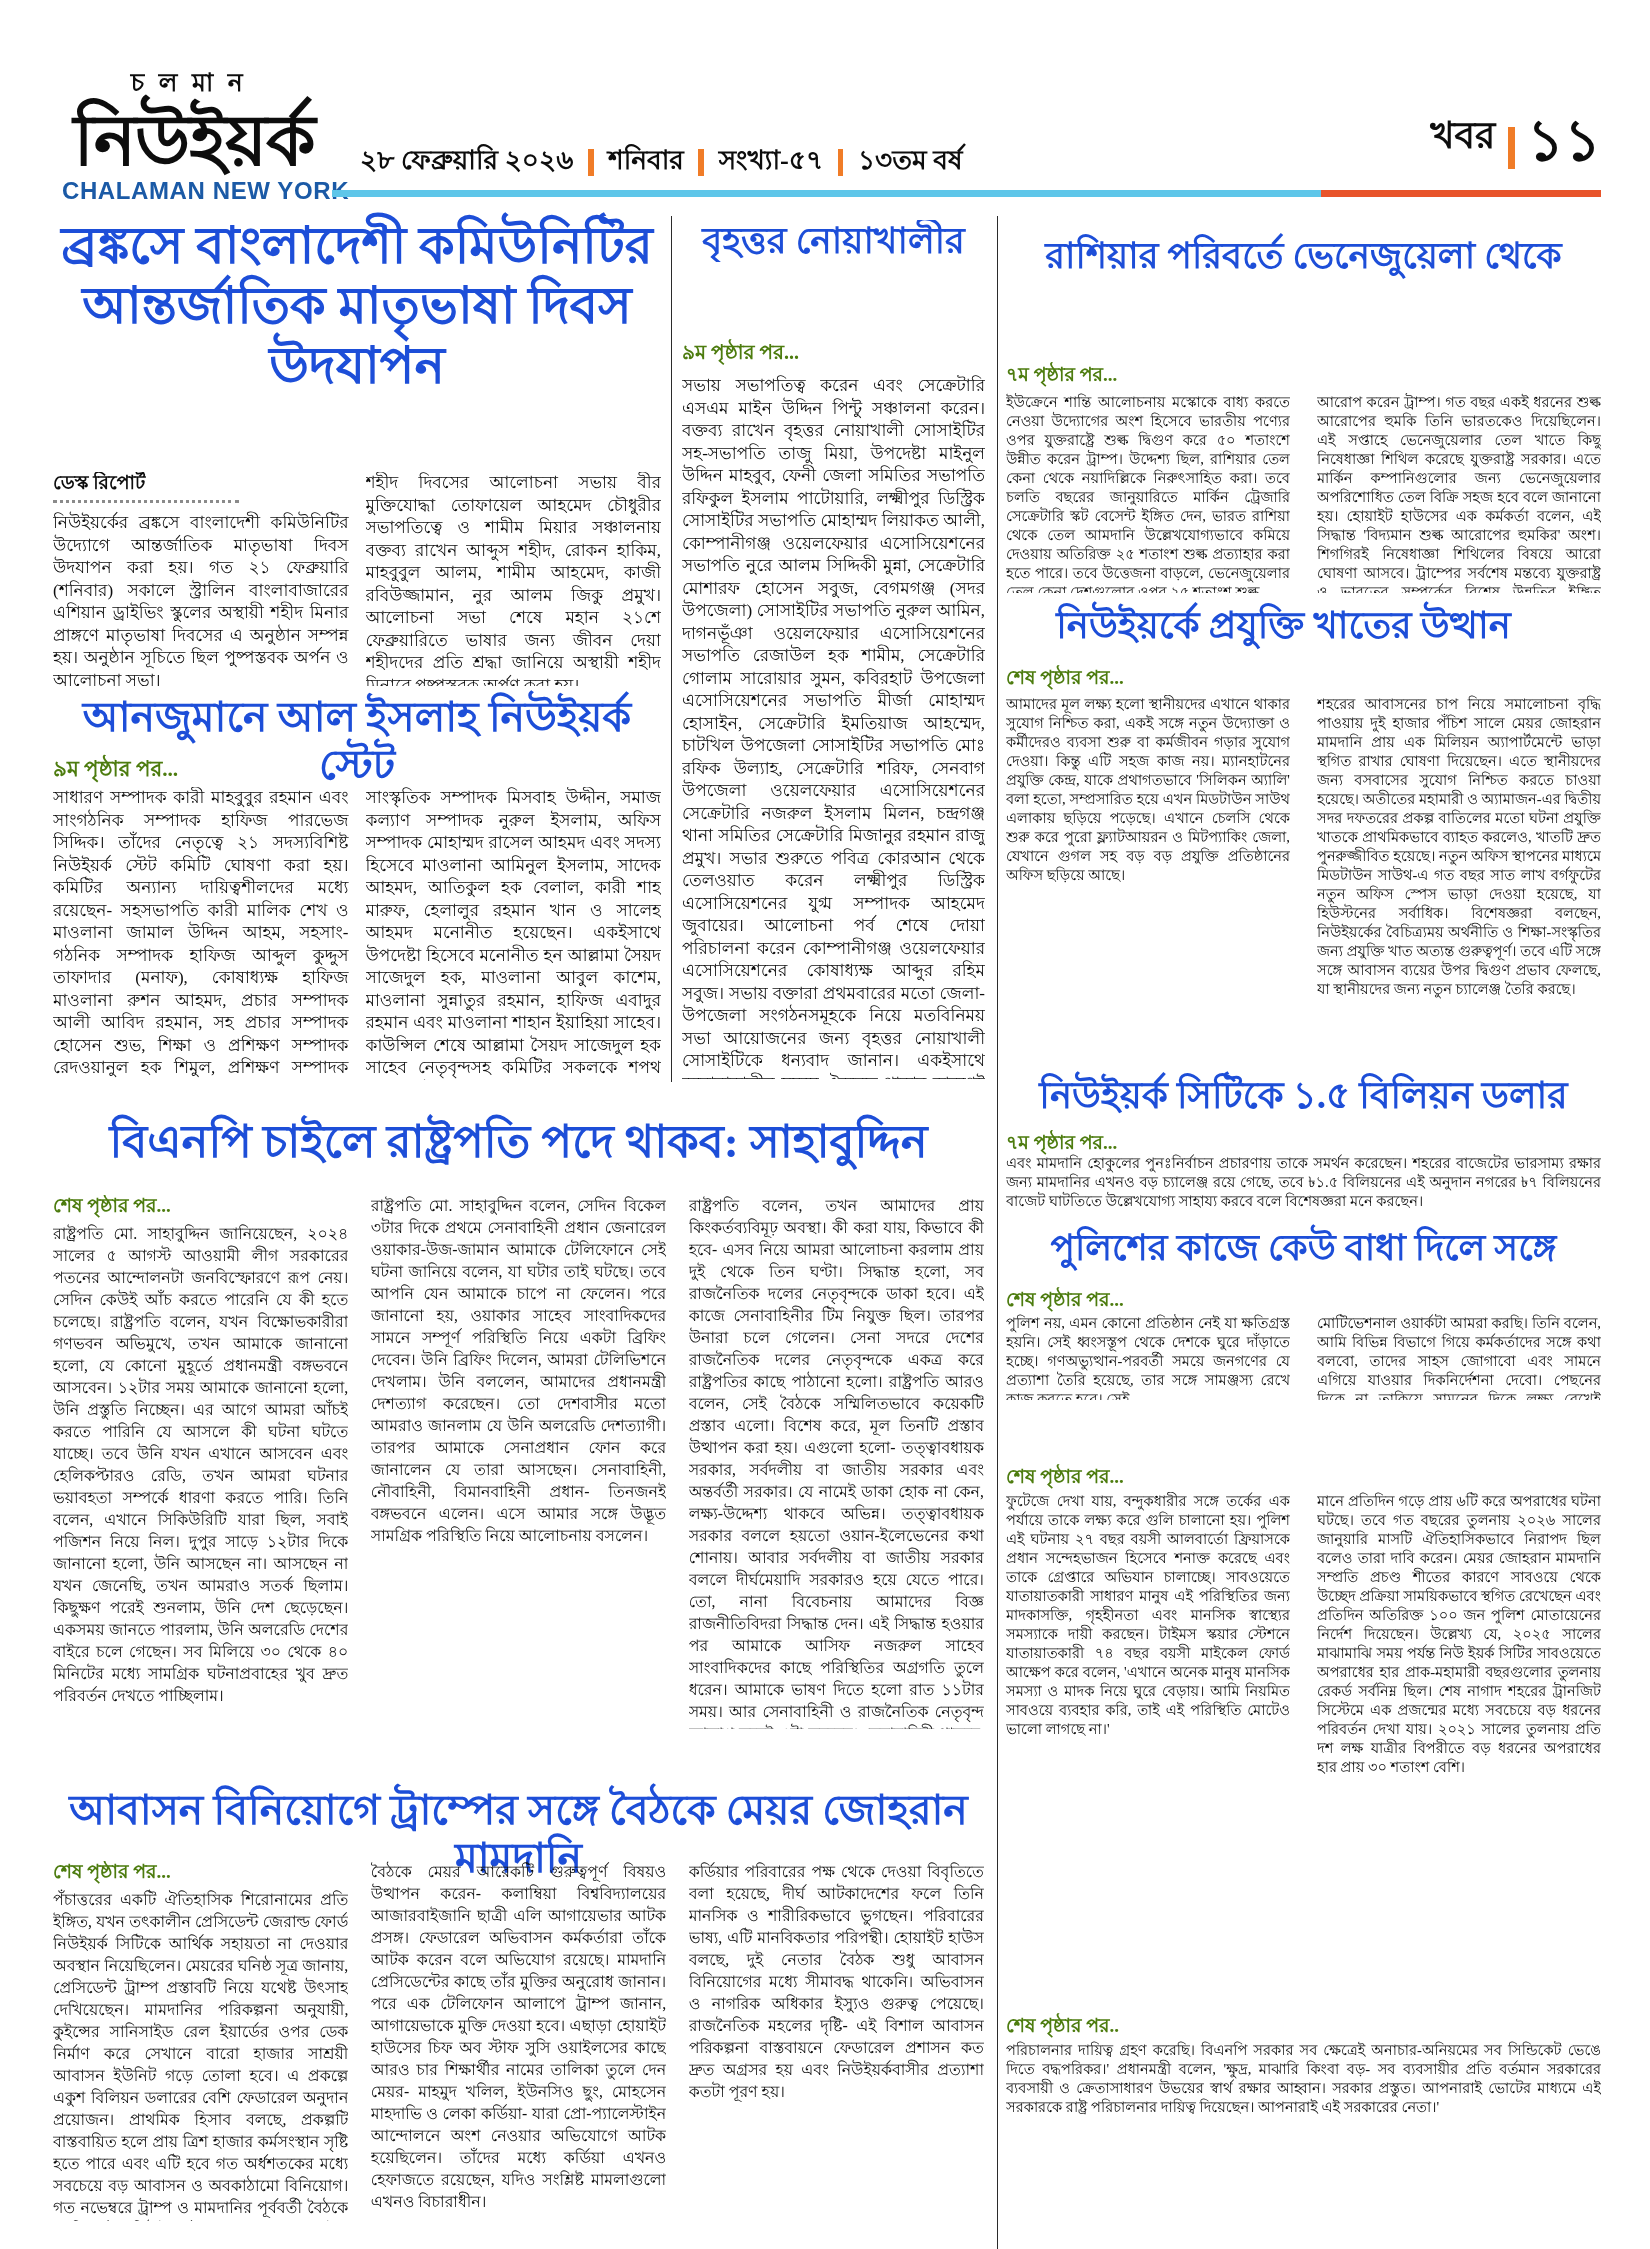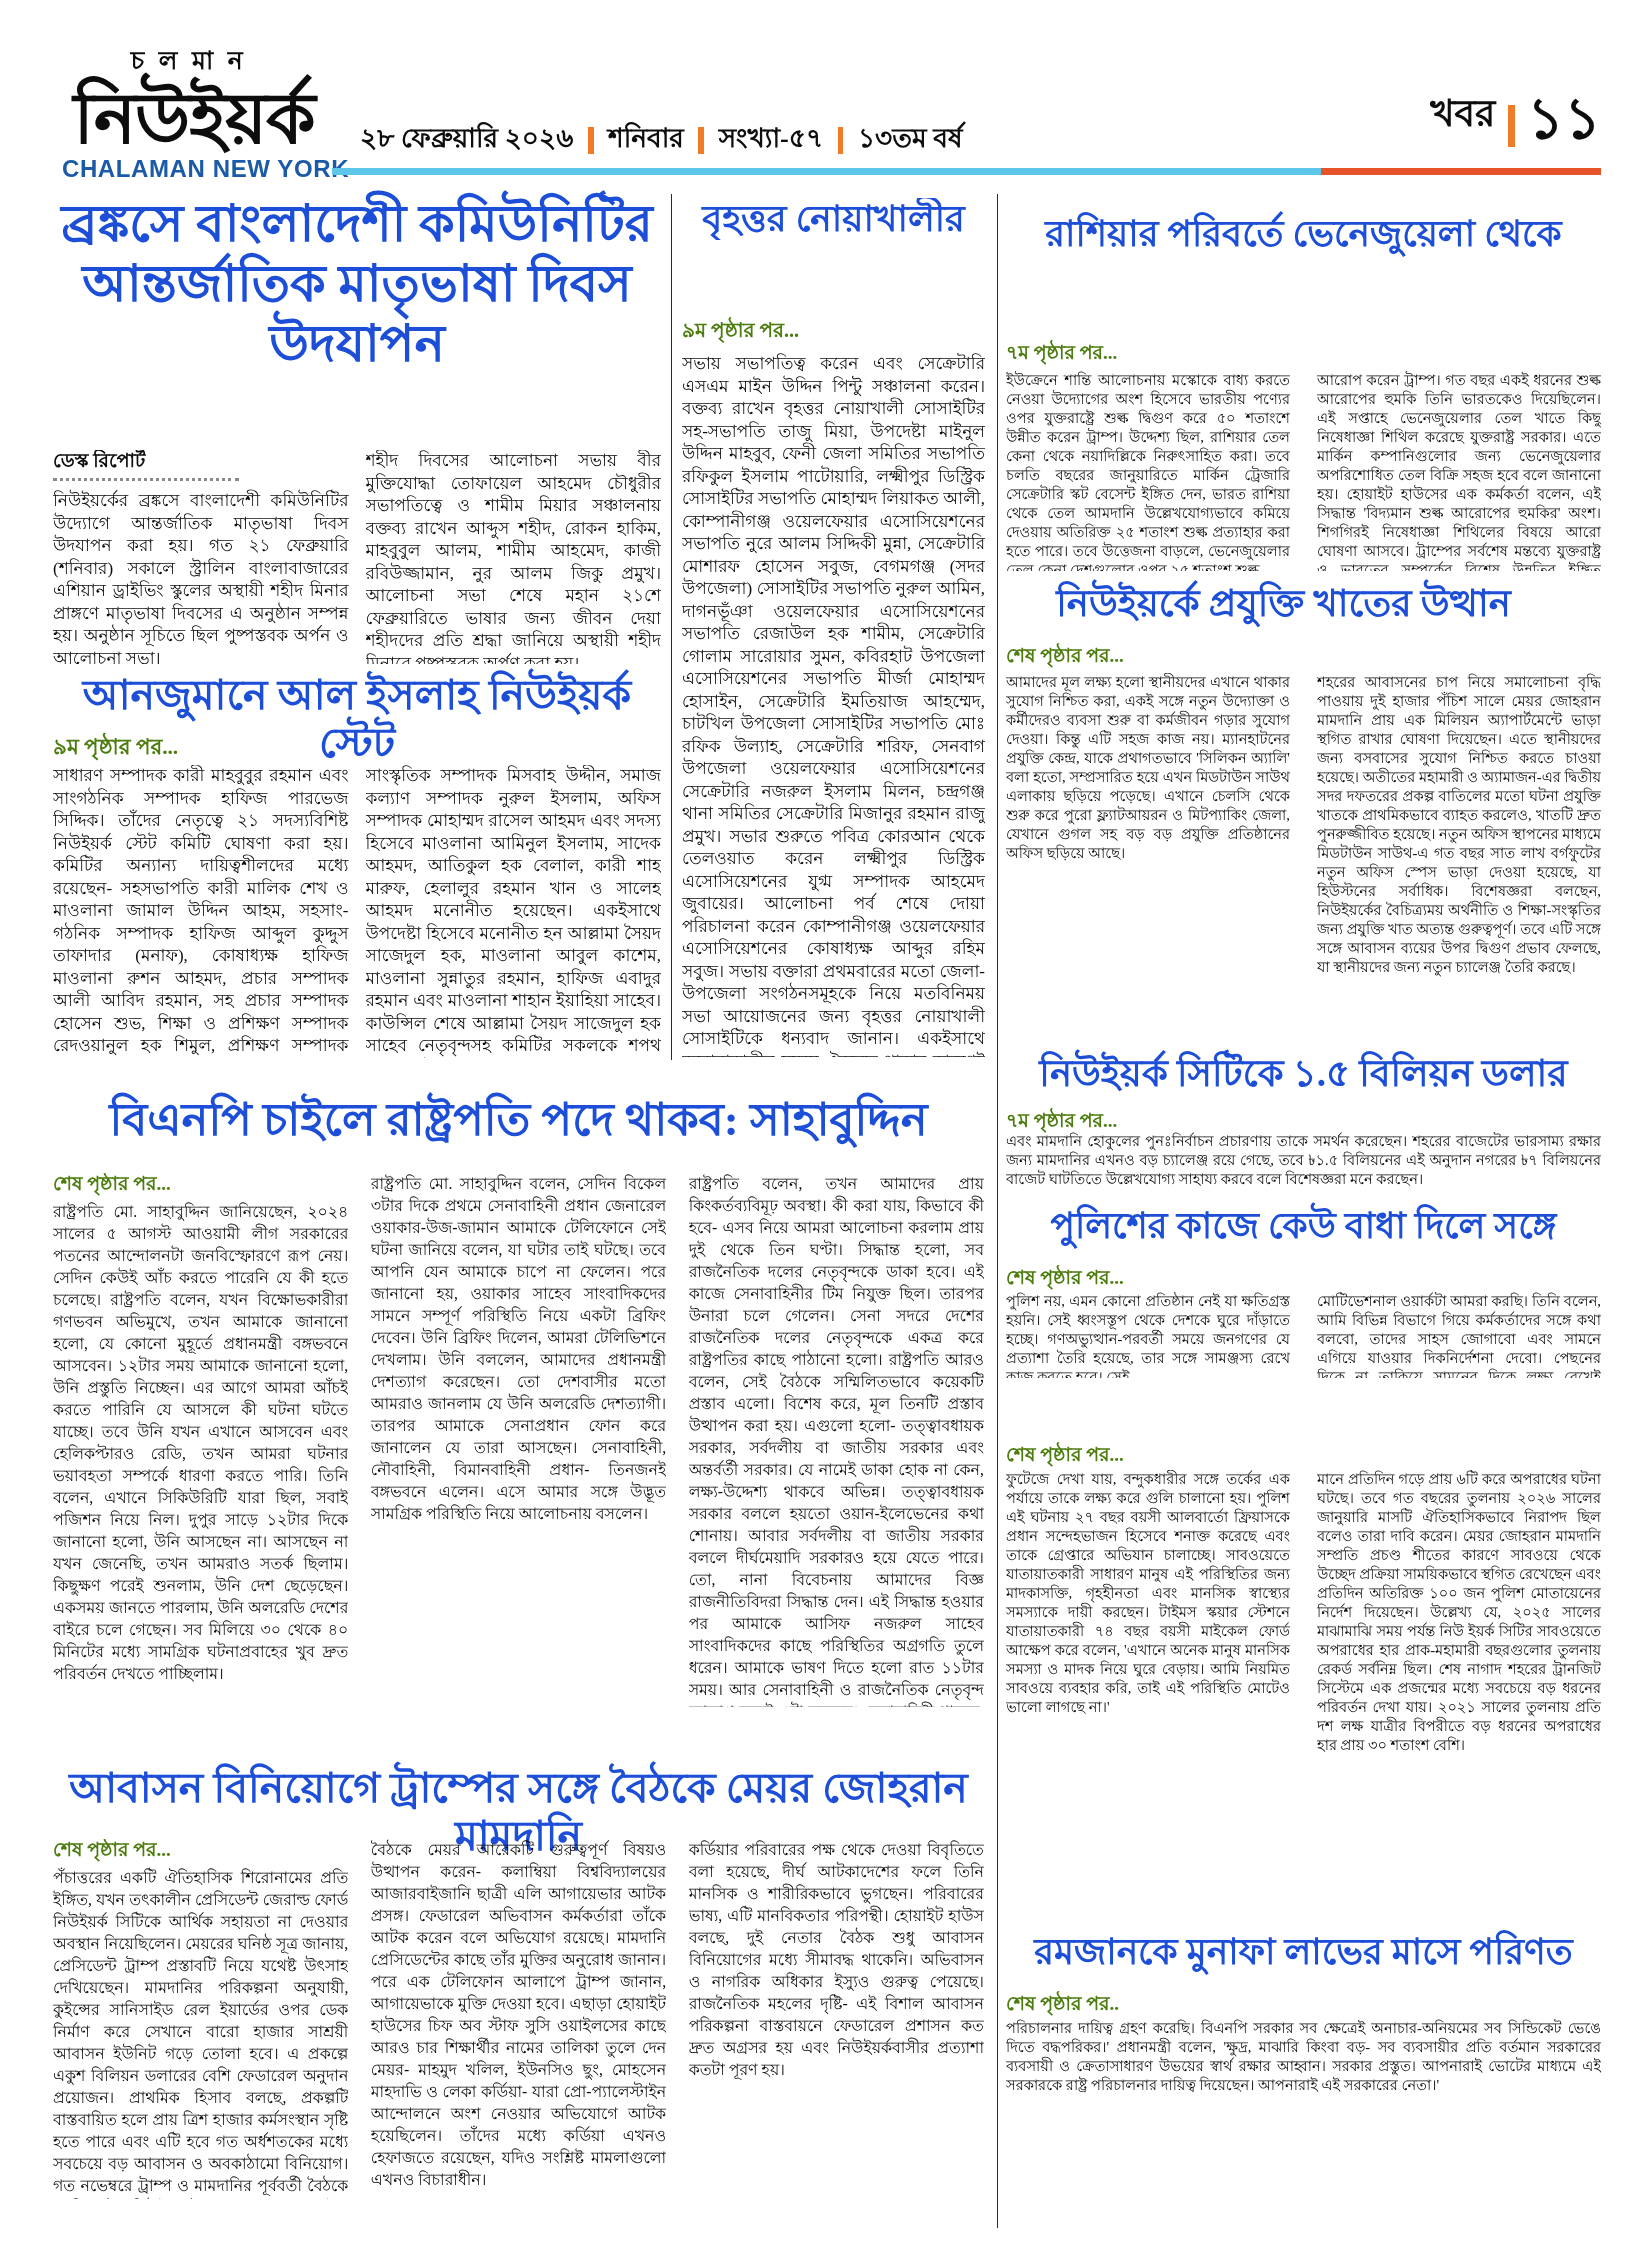--- a/index.html
+++ b/index.html
@@ -1,18 +1,18 @@
 <!DOCTYPE html>
 <html style="font-size:9px"><head>
 <meta charset="utf-8">
 <style>
   html,body{margin:0;padding:0;background:#e8e8e8;}
   .page{position:relative;width:1650px;height:2250px;background:#ffffff;
         font-family:"Liberation Serif",serif;color:#0d0d0d;overflow:hidden;margin:0 auto;}
-  .abs{position:absolute;}
+  .abs{position:absolute;margin-top:22px;}
   .center{text-align:center;}
   .headline{font-weight:900;color:#1d4ed8;line-height:1.18;letter-spacing:0;}
   .lead{font-weight:bold;font-size:19px;color:#4d7c0f;}
   .body-txt{text-align:justify;overflow:hidden;}
   .cols{display:flex;overflow:hidden;}
   .col{flex:1 1 0;overflow:hidden;text-align:justify;}
   .byline{font-weight:bold;font-size:19px;}
   .dots{width:186px;border-bottom:3.9px dotted #8a8a8a;margin:5.6px 0 9px 0;}
   .vrule{width:1.1px;background:#2b2b2b;}
   .hbar{height:7.3px;}
@@ -111,21 +111,20 @@
     <div class="col">পুলিশ নয়, এমন কোনো প্রতিষ্ঠান নেই যা ক্ষতিগ্রস্ত হয়নি। সেই ধ্বংসস্তূপ থেকে দেশকে ঘুরে দাঁড়াতে হচ্ছে। গণঅভ্যুত্থান-পরবর্তী সময়ে জনগণের যে প্রত্যাশা তৈরি হয়েছে, তার সঙ্গে সামঞ্জস্য রেখে কাজ করতে হবে। সেই</div>
     <div class="col">মোটিভেশনাল ওয়ার্কটা আমরা করছি। তিনি বলেন, আমি বিভিন্ন বিভাগে গিয়ে কর্মকর্তাদের সঙ্গে কথা বলবো, তাদের সাহস জোগাবো এবং সামনে এগিয়ে যাওয়ার দিকনির্দেশনা দেবো। পেছনের দিকে না তাকিয়ে সামনের দিকে লক্ষ্য রেখেই এগিয়ে যেতে চাই।</div>
   </div>
 
   <div class="abs lead" style="left:1006px;top:1440px;">শেষ পৃষ্ঠার পর...</div>
   <div class="abs cols gap34 f-right" style="left:1006px;top:1470px;width:595px;height:446px;">
     <div class="col">ফুটেজে দেখা যায়, বন্দুকধারীর সঙ্গে তর্কের এক পর্যায়ে তাকে লক্ষ্য করে গুলি চালানো হয়। পুলিশ এই ঘটনায় ২৭ বছর বয়সী আলবার্তো ফ্রিয়াসকে প্রধান সন্দেহভাজন হিসেবে শনাক্ত করেছে এবং তাকে গ্রেপ্তারে অভিযান চালাচ্ছে। সাবওয়েতে যাতায়াতকারী সাধারণ মানুষ এই পরিস্থিতির জন্য মাদকাসক্তি, গৃহহীনতা এবং মানসিক স্বাস্থ্যের সমস্যাকে দায়ী করছেন। টাইমস স্কয়ার স্টেশনে যাতায়াতকারী ৭৪ বছর বয়সী মাইকেল ফোর্ড আক্ষেপ করে বলেন, 'এখানে অনেক মানুষ মানসিক সমস্যা ও মাদক নিয়ে ঘুরে বেড়ায়। আমি নিয়মিত সাবওয়ে ব্যবহার করি, তাই এই পরিস্থিতি মোটেও ভালো লাগছে না।'</div>
     <div class="col">মানে প্রতিদিন গড়ে প্রায় ৬টি করে অপরাধের ঘটনা ঘটছে। তবে গত বছরের তুলনায় ২০২৬ সালের জানুয়ারি মাসটি ঐতিহাসিকভাবে নিরাপদ ছিল বলেও তারা দাবি করেন। মেয়র জোহরান মামদানি সম্প্রতি প্রচণ্ড শীতের কারণে সাবওয়ে থেকে উচ্ছেদ প্রক্রিয়া সাময়িকভাবে স্থগিত রেখেছেন এবং প্রতিদিন অতিরিক্ত ১০০ জন পুলিশ মোতায়েনের নির্দেশ দিয়েছেন। উল্লেখ্য যে, ২০২৫ সালের মাঝামাঝি সময় পর্যন্ত নিউ ইয়র্ক সিটির সাবওয়েতে অপরাধের হার প্রাক-মহামারী বছরগুলোর তুলনায় রেকর্ড সর্বনিম্ন ছিল। শেষ নাগাদ শহরের ট্রানজিট সিস্টেমে এক প্রজন্মের মধ্যে সবচেয়ে বড় ধরনের পরিবর্তন দেখা যায়। ২০২১ সালের তুলনায় প্রতি দশ লক্ষ যাত্রীর বিপরীতে বড় ধরনের অপরাধের হার প্রায় ৩০ শতাংশ বেশি।</div>
   </div>
 
-  <div class="abs headline center" style="left:1006px;top:1931px;width:595px;font-size:36px;">রমজানকে মুনাফা লাভের মাসে পরিণত</div>
   <div class="abs lead" style="left:1006px;top:1989px;">শেষ পৃষ্ঠার পর..</div>
   <div class="abs cols gap34 f-right" style="left:1006px;top:2019px;width:595px;height:217px;">
     <div class="col">পরিচালনার দায়িত্ব গ্রহণ করেছি। বিএনপি সরকার সব ক্ষেত্রেই অনাচার-অনিয়মের সব সিন্ডিকেট ভেঙে দিতে বদ্ধপরিকর।' প্রধানমন্ত্রী বলেন, 'ক্ষুদ্র, মাঝারি কিংবা বড়- সব ব্যবসায়ীর প্রতি বর্তমান সরকারের ব্যবসায়ী ও ক্রেতাসাধারণ উভয়ের স্বার্থ রক্ষার আহ্বান। সরকার প্রস্তুত। আপনারাই ভোটের মাধ্যমে এই সরকারকে রাষ্ট্র পরিচালনার দায়িত্ব দিয়েছেন। আপনারাই এই সরকারের নেতা।'</div>
   </div>
 
   <div class="abs headline center" style="left:53px;top:1094px;width:931px;font-size:45px;">বিএনপি চাইলে রাষ্ট্রপতি পদে থাকব: সাহাবুদ্দিন</div>
   <div class="abs cols gap40 f-band" style="left:53px;top:1173px;width:931px;height:534px;">
     <div class="col">
       <div class="lead" style="margin-bottom:5.6px;">শেষ পৃষ্ঠার পর...</div>
       <span>রাষ্ট্রপতি মো. সাহাবুদ্দিন জানিয়েছেন, ২০২৪ সালের ৫ আগস্ট আওয়ামী লীগ সরকারের পতনের আন্দোলনটা জনবিস্ফোরণে রূপ নেয়। সেদিন কেউই আঁচ করতে পারেনি যে কী হতে চলেছে। রাষ্ট্রপতি বলেন, যখন বিক্ষোভকারীরা গণভবন অভিমুখে, তখন আমাকে জানানো হলো, যে কোনো মুহূর্তে প্রধানমন্ত্রী বঙ্গভবনে আসবেন। ১২টার সময় আমাকে জানানো হলো, উনি প্রস্তুতি নিচ্ছেন। এর আগে আমরা আঁচই করতে পারিনি যে আসলে কী ঘটনা ঘটতে যাচ্ছে। তবে উনি যখন এখানে আসবেন এবং হেলিকপ্টারও রেডি, তখন আমরা ঘটনার ভয়াবহতা সম্পর্কে ধারণা করতে পারি। তিনি বলেন, এখানে সিকিউরিটি যারা ছিল, সবাই পজিশন নিয়ে নিল। দুপুর সাড়ে ১২টার দিকে জানানো হলো, উনি আসছেন না। আসছেন না যখন জেনেছি, তখন আমরাও সতর্ক ছিলাম। কিছুক্ষণ পরেই শুনলাম, উনি দেশ ছেড়েছেন। একসময় জানতে পারলাম, উনি অলরেডি দেশের বাইরে চলে গেছেন। সব মিলিয়ে ৩০ থেকে ৪০ মিনিটের মধ্যে সামগ্রিক ঘটনাপ্রবাহের খুব দ্রুত পরিবর্তন দেখতে পাচ্ছিলাম।</span>

